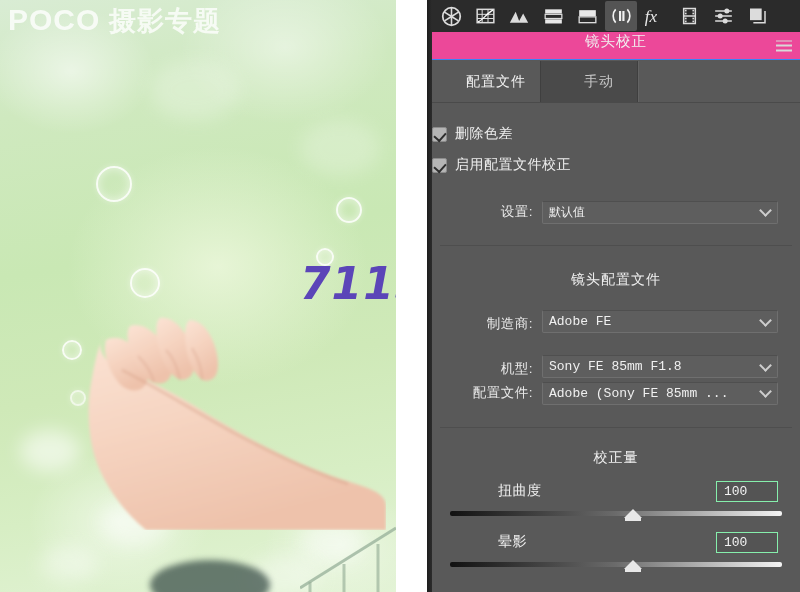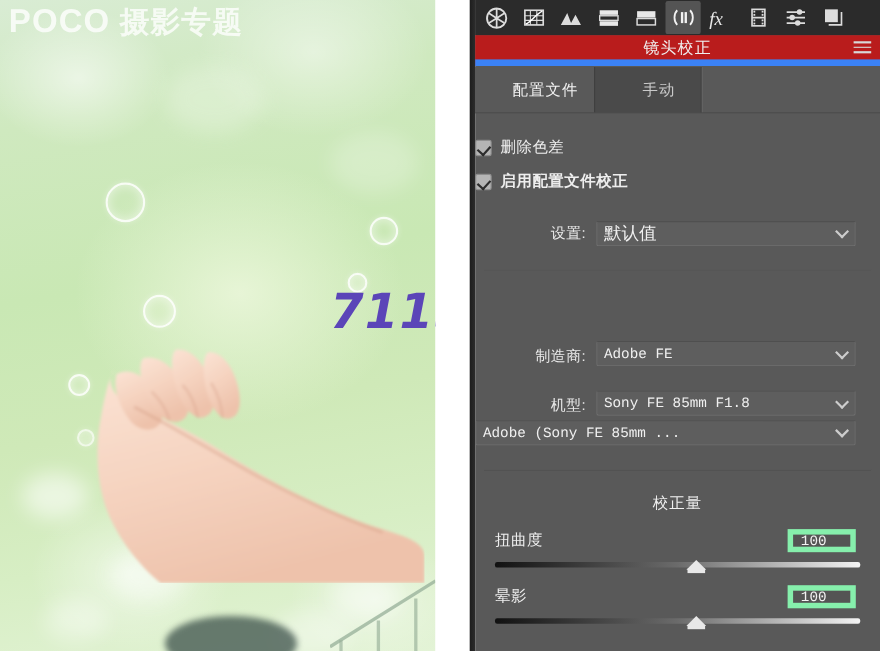--- a/index.html
+++ b/index.html
@@ -53,57 +53,57 @@
 
   
   #toolbar { position:absolute; left:0; top:0; width:368px; height:32px; background:#2b2b2b;
      display:flex; align-items:center; padding-left:3px; gap:2px; }
   .tb-btn { width:32px; height:30px; display:flex; align-items:center; justify-content:center;
      border-radius:2px; }
   .tb-btn.active { background:#545454; }
   .tb-btn svg { display:block; }
 
   
-  #titlebar { position:absolute; left:0; top:32px; width:368px; height:28px; background:#b91c1c;
-     display:flex; align-items:center; justify-content:center; border-bottom:6px solid #3b82f6; }
+  #titlebar { position:absolute; left:0; top:32px; width:368px; height:28px; background:#ec4899;
+     display:flex; justify-content:center; border-bottom:1px solid #3b82f6; }
   #panel-title { font-size:14.5px; color:#f0f0f0; letter-spacing:1px; }
   #panel-menu-icon { position:absolute; right:8px; top:50%; transform:translateY(-50%);
      width:16px; height:11px; display:flex; flex-direction:column; justify-content:space-between; }
   #panel-menu-icon i { display:block; height:1.6px; background:#d8d8d8; }
 
   
   #tabs { position:absolute; left:0; top:61px; width:368px; height:42px; background:#595959;
      display:flex; align-items:stretch; border-bottom:1px solid #4a4a4a; }
   .tab { display:flex; align-items:center; justify-content:center; font-size:14px; letter-spacing:1px;padding-left:20px; }
   #tab-profile { width:108px; color:#f2f2f2; background:#595959; }
   #tab-manual  { width:98px;  color:#c9c9c9; background:#4a4a4a; border-left:1px solid #3f3f3f;
                  border-right:1px solid #3f3f3f; }
   #tab-filler  { flex:1; background:#595959; border-left:1px solid #636363; }
 
   
   .chk-row { position:absolute; left:0; width:368px; display:flex; align-items:center; gap:8px;
      }
   #chk-row-1 { top:125px; }
-  #chk-row-2 { top:156px;font-weight:bold; }
+  #chk-row-2 { top:156px; }
   .chk-box { width:15px; height:15px; background:#b5b5b5; border:1px solid #8c8c8c; border-radius:2px;
      position:relative; flex:0 0 auto; }
   .chk-box::after { content:""; position:absolute; left:3px; top:2.5px; width:6px; height:9px;
      border:solid #2d2d2d; border-width:0 2px 2px 0; transform:rotate(42deg); }
   .chk-label { font-size:14px; color:#eeeeee; letter-spacing:.5px; }
 
   
   .field-row { position:absolute; left:0; width:368px; height:24px; display:flex; align-items:center; }
   .field-label { width:110px; text-align:right; padding-right:9px; font-size:13.5px; color:#e8e8e8;
      letter-spacing:.5px; }
   .field-select { flex:1; margin-right:22px; height:23px; background:#5e5e5e;
      border:1px solid #6f6f6f; border-top-color:#4f4f4f; border-radius:2px;
      display:flex; align-items:center; padding:0 6px; position:relative; }
   .field-value { font-size:13px; color:#f0f0f0; font-family:"Liberation Mono","DejaVu Sans Mono",monospace;
      white-space:nowrap; overflow:hidden; }
-  .field-value.cn { font-family:"Liberation Sans","DejaVu Sans",sans-serif; font-size:16px; }
+  .field-value.cn { font-family:"Liberation Sans","DejaVu Sans",sans-serif; font-size:12px; }
   .caret { position:absolute; right:7px; top:50%; width:9px; height:9px; margin-top:-6px;
      border:solid #cdcdcd; border-width:0 2px 2px 0; transform:rotate(45deg); }
 
   #row-setting { top:200px; }
   #row-maker   { top:309px;align-items:flex-end; }
   #row-model   { top:354px;align-items:flex-end; }
   #row-profile { top:381px; }
 
   
   .divider { position:absolute; left:8px; width:352px; height:1px; background:#6c6c6c;
@@ -115,22 +115,22 @@
   .section-title { position:absolute; left:0; width:368px; text-align:center; font-size:14px;
      color:#f0f0f0; letter-spacing:1px; }
   #section-lens { top:271px; }
   #section-amount { top:449px; }
 
   
   .slider-group { position:absolute; left:0; width:368px; }
   #slider-distortion { top:480px; }
   #slider-vignette   { top:531px; }
   .slider-head { display:flex; align-items:center; height:22px; padding:0 22px 0 18px; }
-  .slider-label { font-size:14px; color:#eeeeee; letter-spacing:.5px; flex:1; }
-  .slider-value { width:62px; height:21px; background:#545454; border:5px solid #86efac;
+  .slider-label { font-size:14px; color:#eeeeee; letter-spacing:.5px; flex:1;margin-left:48px; }
+  .slider-value { width:62px; height:21px; background:#545454; border:1px solid #86efac;
      display:flex; align-items:center; padding-left:7px; font-size:13px; color:#f2f2f2;
      font-family:"Liberation Mono","DejaVu Sans Mono",monospace; }
   .slider-track { position:relative; margin:9px 18px 0 18px; height:5px; border-radius:2px;
      background:linear-gradient(90deg,#111111 0%,#6b6b6b 50%,#f4f4f4 100%); }
   .slider-thumb { position:absolute; top:-6px; width:18px; height:15px; margin-left:-9px; }
   .slider-thumb::before { content:""; position:absolute; left:0; top:4px; width:0; height:0;
      border-left:9px solid transparent; border-right:9px solid transparent; border-bottom:9px solid #e8e8e8; }
   .slider-thumb::after { content:""; position:absolute; left:1px; top:12px; width:16px; height:4px;
      background:#e8e8e8; }
 </style>
@@ -325,38 +325,40 @@
     <div id="row-setting" class="field-row">
       <span class="field-label">设置:</span>
       <span class="field-select">
         <span class="field-value cn">默认值</span>
         <span class="caret"></span>
       </span>
     </div>
 
     <div id="divider-1" class="divider"></div>
 
+    <div id="section-lens" class="section-title">镜头配置文件</div>
 
     <div id="row-maker" class="field-row">
       <span class="field-label">制造商:</span>
       <span class="field-select">
         <span class="field-value">Adobe FE</span>
         <span class="caret"></span>
       </span>
     </div>
 
     <div id="row-model" class="field-row">
       <span class="field-label">机型:</span>
       <span class="field-select">
         <span class="field-value">Sony FE 85mm F1.8</span>
         <span class="caret"></span>
       </span>
     </div>
 
     <div id="row-profile" class="field-row">
+      <span class="field-label">配置文件:</span>
       <span class="field-select">
         <span class="field-value">Adobe (Sony FE 85mm ...</span>
         <span class="caret"></span>
       </span>
     </div>
 
     <div id="divider-2" class="divider"></div>
 
     <div id="section-amount" class="section-title">校正量</div>
 

